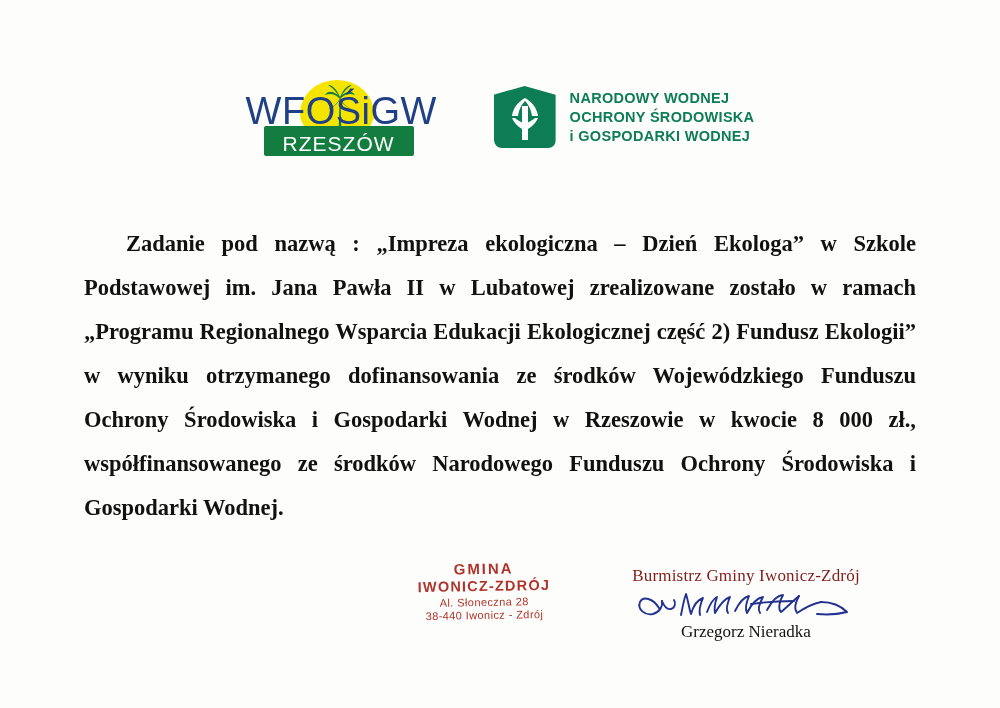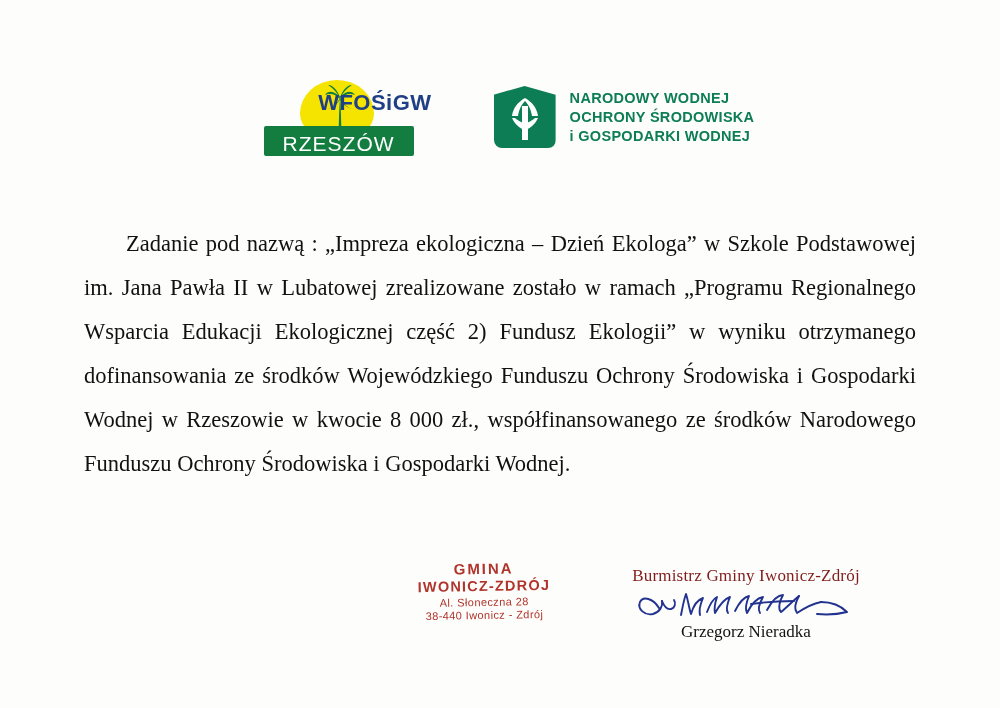--- a/index.html
+++ b/index.html
@@ -56,22 +56,22 @@
     width: 32px;
     height: 52px;
   }
   .wfosigw .word {
     position: absolute;
     left: 0;
     top: 12px;
     width: 186px;
     text-align: right;
     font-family: "Liberation Sans", sans-serif;
-    font-weight: bold;
-    font-size: 22px;
+    font-weight: normal;
+    font-size: 38px;
     letter-spacing: 0.5px;
     color: #1f3f87;
     z-index: 3;
   }
   .wfosigw .city {
     position: absolute;
     left: 0;
     top: 54px;
     width: 186px;
     text-align: center;
@@ -134,20 +134,21 @@
   .body-text {
     position: absolute;
     left: 84px;
     top: 222px;
     width: 832px;
     font-size: 22.5px;
     line-height: 44px;
     text-align: justify;
     text-justify: inter-word;
     color: #111;
+    font-weight: bold;
   }
   .body-text .indent { display: inline-block; width: 42px; }
 
   
   .stamp {
     position: absolute;
     left: 404px;
     top: 560px;
     width: 160px;
     text-align: center;

